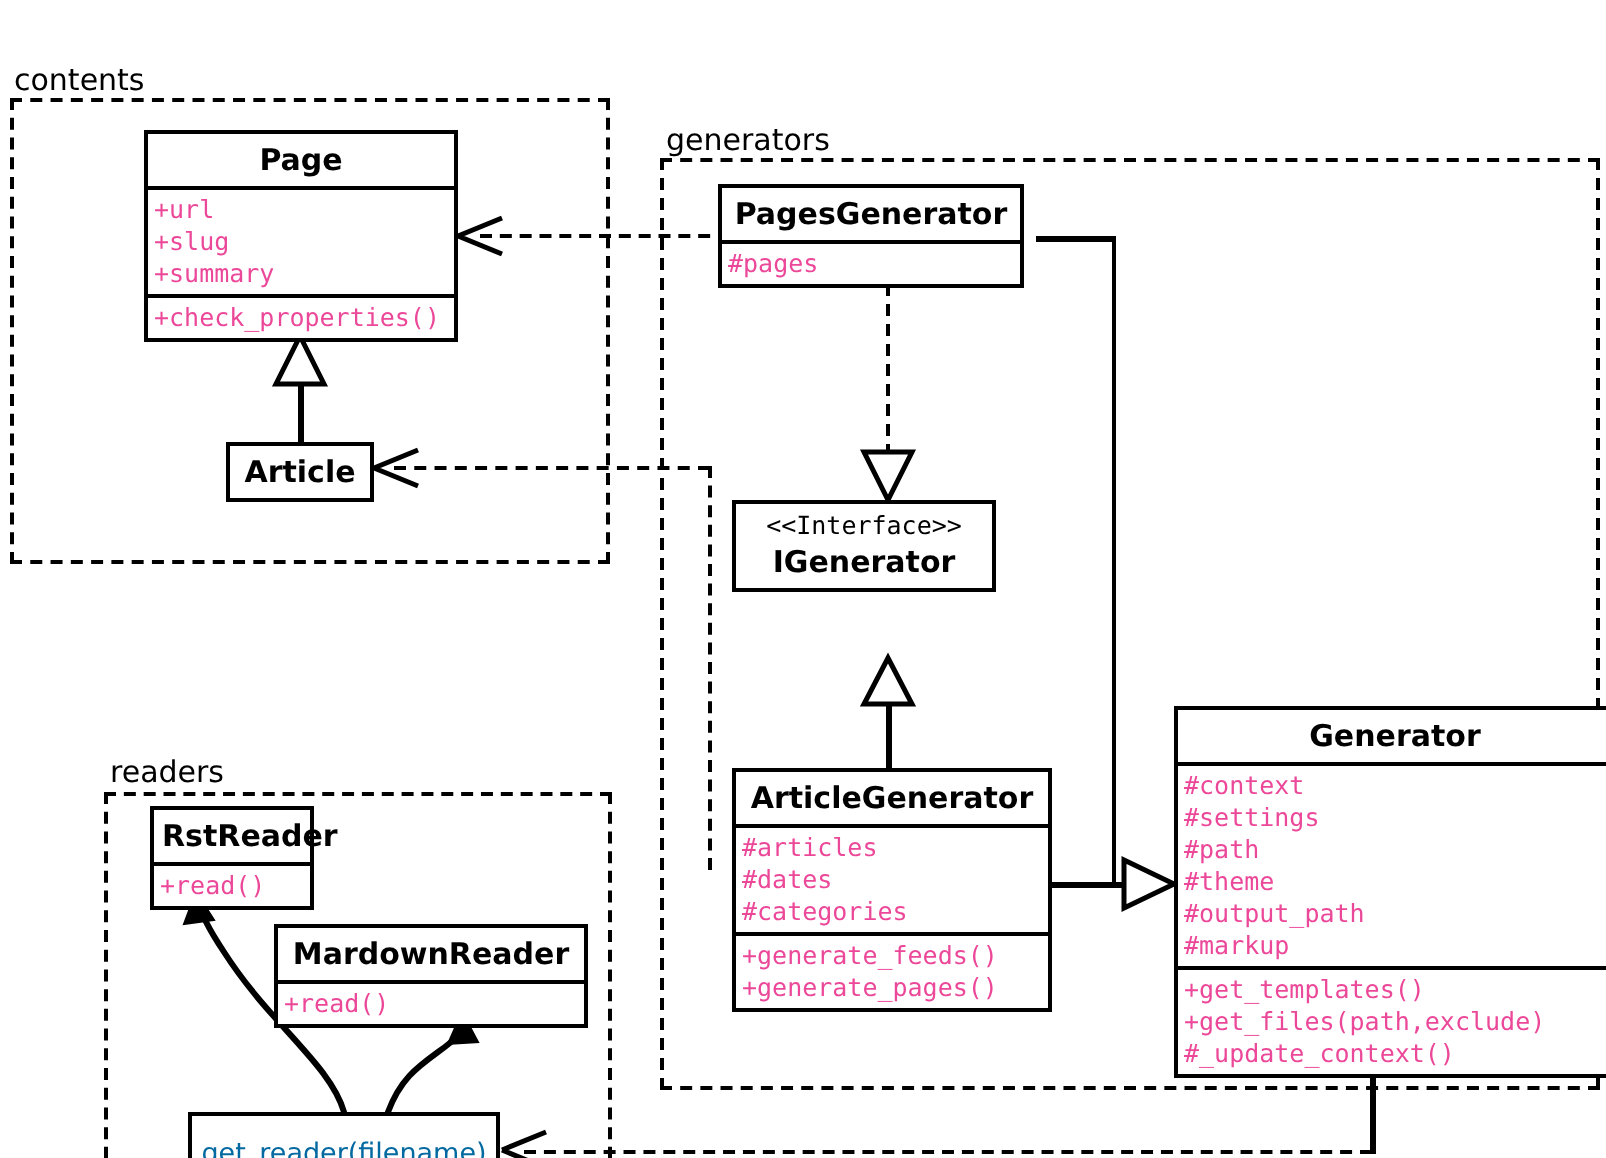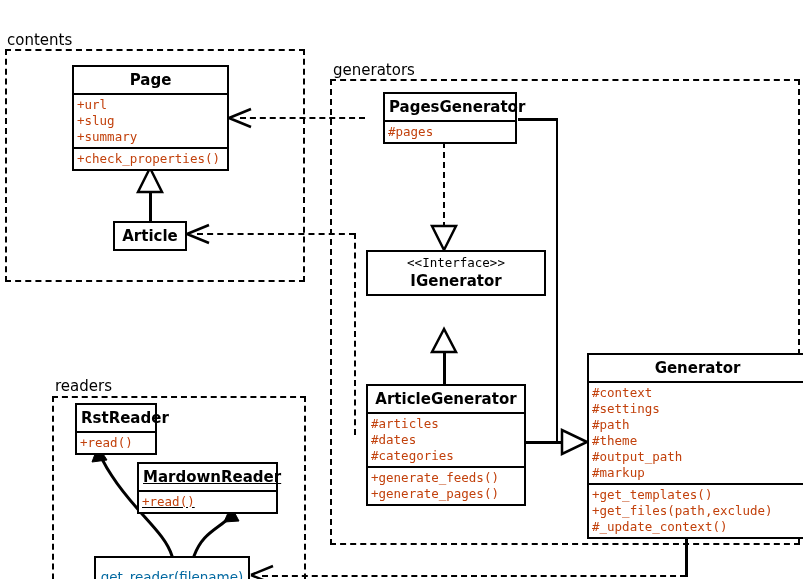--- a/index.html
+++ b/index.html
@@ -63,21 +63,21 @@
     color: #000;
     line-height: 16px;
     padding-top: 3px;
   }
   .sep {
     border-top: 2.5px solid #000;
   }
   .cls-compartment {
     font-family: "DejaVu Sans Mono", monospace;
     font-size: 12.5px;
-    color: #c2410c;
+    color: #ec4899;
     line-height: 16px;
     padding: 2px 0 2px 3px;
   }
   .cls-compartment div {
     white-space: nowrap;
   }
   .plain-box {
     position: absolute;
     box-sizing: border-box;
     border: 2.5px solid #000;
@@ -168,28 +168,28 @@
     </div>
     <div class="cls-compartment sep">
       <div>+check_properties()</div>
     </div>
   </div>
 
   <div class="cls" style="left:113px; top:189px; width:74px;">
     <div class="cls-name">Article</div>
   </div>
 
-  <div class="cls" style="left:383px; top:60px; width:134px;">
+  <div class="cls" style="left:359px; top:60px; width:153px;">
     <div class="cls-name">PagesGenerator</div>
     <div class="cls-compartment sep">
       <div>#pages</div>
     </div>
   </div>
 
-  <div class="cls" style="left:366px; top:218px; width:180px;">
+  <div class="cls" style="left:366px; top:218px; width:132px;">
     <div class="cls-stereo">&lt;&lt;Interface&gt;&gt;</div>
     <div class="cls-name" style="padding-top:0;">IGenerator</div>
   </div>
 
   <div class="cls" style="left:366px; top:352px; width:160px;">
     <div class="cls-name">ArticleGenerator</div>
     <div class="cls-compartment sep">
       <div>#articles</div>
       <div>#dates</div>
       <div>#categories</div>
@@ -217,21 +217,21 @@
     </div>
   </div>
 
   <div class="cls" style="left:75px; top:371px; width:82px;">
     <div class="cls-name">RstReader</div>
     <div class="cls-compartment sep">
       <div>+read()</div>
     </div>
   </div>
 
-  <div class="cls" style="left:137px; top:430px; width:141px;text-decoration:underline;">
+  <div class="cls" style="left:137px; top:430px; width:157px;">
     <div class="cls-name">MardownReader</div>
     <div class="cls-compartment sep">
       <div>+read()</div>
     </div>
   </div>
 
   <div class="plain-box" style="left:94px; top:524px; width:156px; height:41px;">
     <span>get_reader(filename)</span>
   </div>
 

